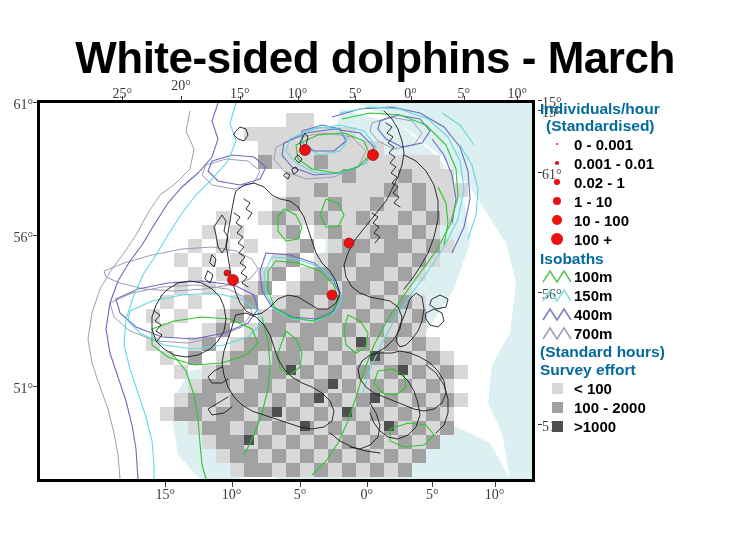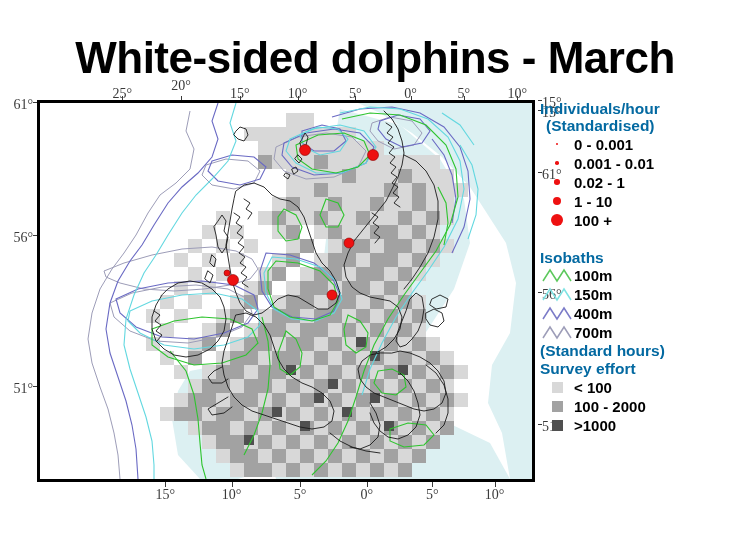--- a/index.html
+++ b/index.html
@@ -725,27 +725,33 @@
           <span class="leg-txt">0.02 - 1</span>
         </div>
         <div class="leg-row">
           <span class="leg-key">
             <span class="dot" style="width: 8px; height: 8px; background: rgb(238, 17, 17);"></span>
           </span>
           <span class="leg-txt">1 - 10</span>
         </div>
         <div class="leg-row">
           <span class="leg-key">
+            <span class="dot" style="width: 10px; height: 10px; background: rgb(238, 17, 17);"></span>
+          </span>
+          <span class="leg-txt">10 - 100</span>
+        </div>
+        <div class="leg-row">
+          <span class="leg-key">
             <span class="dot" style="width: 12.5px; height: 12.5px; background: rgb(238, 17, 17);"></span>
           </span>
           <span class="leg-txt">100 +</span>
         </div>
       </div>
 
-    <div class="leg-head" style="margin-top:19px">Isobaths</div>
+    <div class="leg-head" style="margin-top:1px">Isobaths</div>
     <div id="isobath-rows">
         <div class="leg-row">
           <span class="leg-key">
             <svg width="30" height="15" viewBox="0 0 30 15" class="zig">
               <path d="M1,13 L8,2 L15,13 L22,2 L29,13" fill="none" stroke="#5cc85c" stroke-width="1.5"></path>
             </svg>
           </span>
           <span class="leg-txt">100m</span>
         </div>
         <div class="leg-row">

